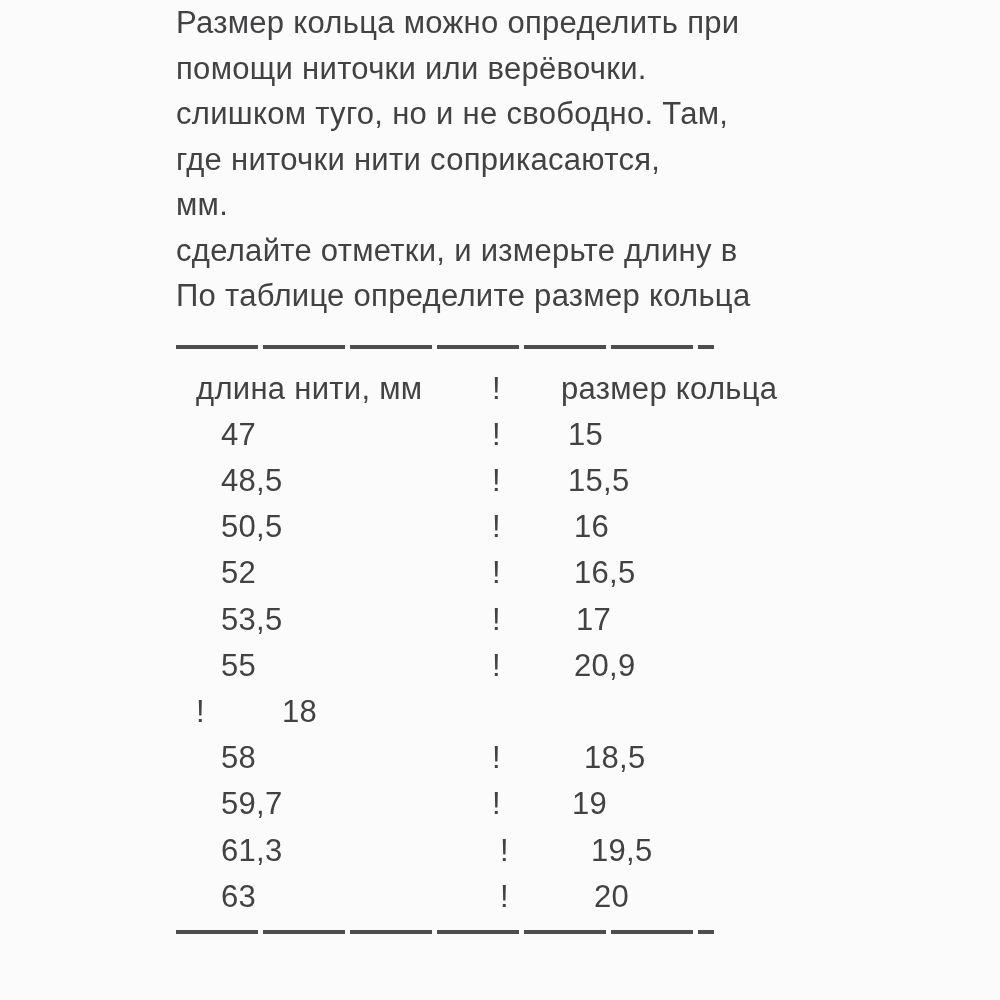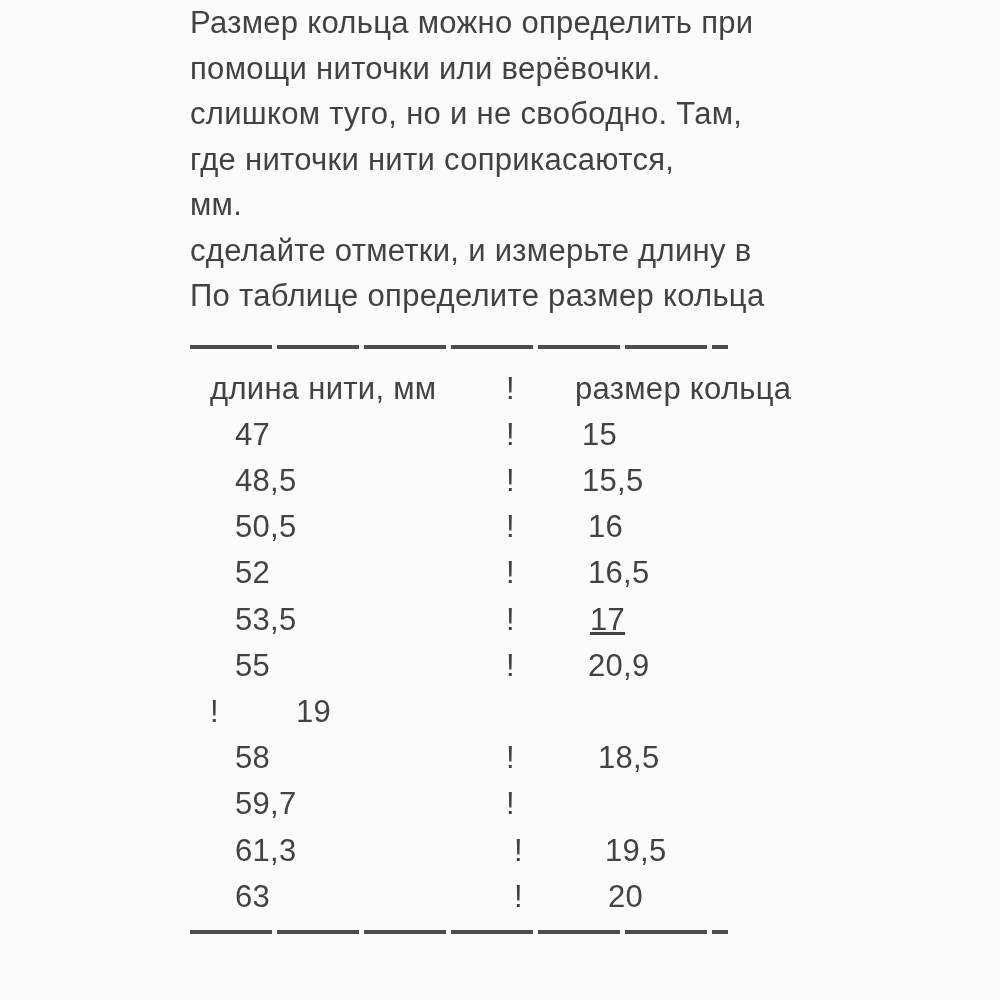--- a/index.html
+++ b/index.html
@@ -10,21 +10,21 @@
     width: 1000px;
     height: 1000px;
     background: #fbfbfb;
     font-family: "Liberation Sans", "DejaVu Sans", sans-serif;
     color: #424244;
     overflow: hidden;
     position: relative;
   }
   .content {
     position: absolute;
-    left: 190px;
+    left: 176px;
     top: 0;
     width: 640px;
   }
   .intro .line {
     font-size: 31px;
     line-height: 45.5px;
     letter-spacing: 0.3px;
     white-space: nowrap;
   }
   .divider {
@@ -56,21 +56,21 @@
   .trow .c2 {
     box-sizing: border-box;
     padding-left: 60px;
     white-space: nowrap;
   }
   .trow.thead .c2 { padding-left: 53px; }
   
   .size-table .trow:nth-child(4) .c2,
   .size-table .trow:nth-child(5) .c2,
   .size-table .trow:nth-child(7) .c2 { padding-left: 66px; }
-  .size-table .trow:nth-child(6) .c2 { padding-left: 68px; text-decoration: underline; }
+  .size-table .trow:nth-child(6) .c2 { padding-left: 68px; }
   .size-table .trow:nth-child(8) .c2 { padding-left: 70px; }
   .size-table .trow:nth-child(9) .c2 { padding-left: 76px; }
   .size-table .trow:nth-child(10) .c2 { padding-left: 64px; }
   .size-table .trow:nth-child(11) .c2 { padding-left: 75px; }
   .size-table .trow:nth-child(12) .c2 { padding-left: 78px; }
   .size-table .trow:nth-child(11) .sep,
   .size-table .trow:nth-child(12) .sep { padding-left: 8px; width: 24px; }
 </style>
 </head>
 <body>
@@ -121,30 +121,31 @@
       <span class="sep">!</span>
       <span class="c2">17</span>
     </div>
     <div class="trow">
       <span class="c1">55</span>
       <span class="sep">!</span>
       <span class="c2">20,9</span>
     </div>
     <div class="trow">
       <span class="sep">!</span>
-      <span class="c2">19</span>
+      <span class="c2">18</span>
     </div>
     <div class="trow">
       <span class="c1">58</span>
       <span class="sep">!</span>
       <span class="c2">18,5</span>
     </div>
     <div class="trow">
       <span class="c1">59,7</span>
       <span class="sep">!</span>
+      <span class="c2">19</span>
     </div>
     <div class="trow">
       <span class="c1">61,3</span>
       <span class="sep">!</span>
       <span class="c2">19,5</span>
     </div>
     <div class="trow">
       <span class="c1">63</span>
       <span class="sep">!</span>
       <span class="c2">20</span>

